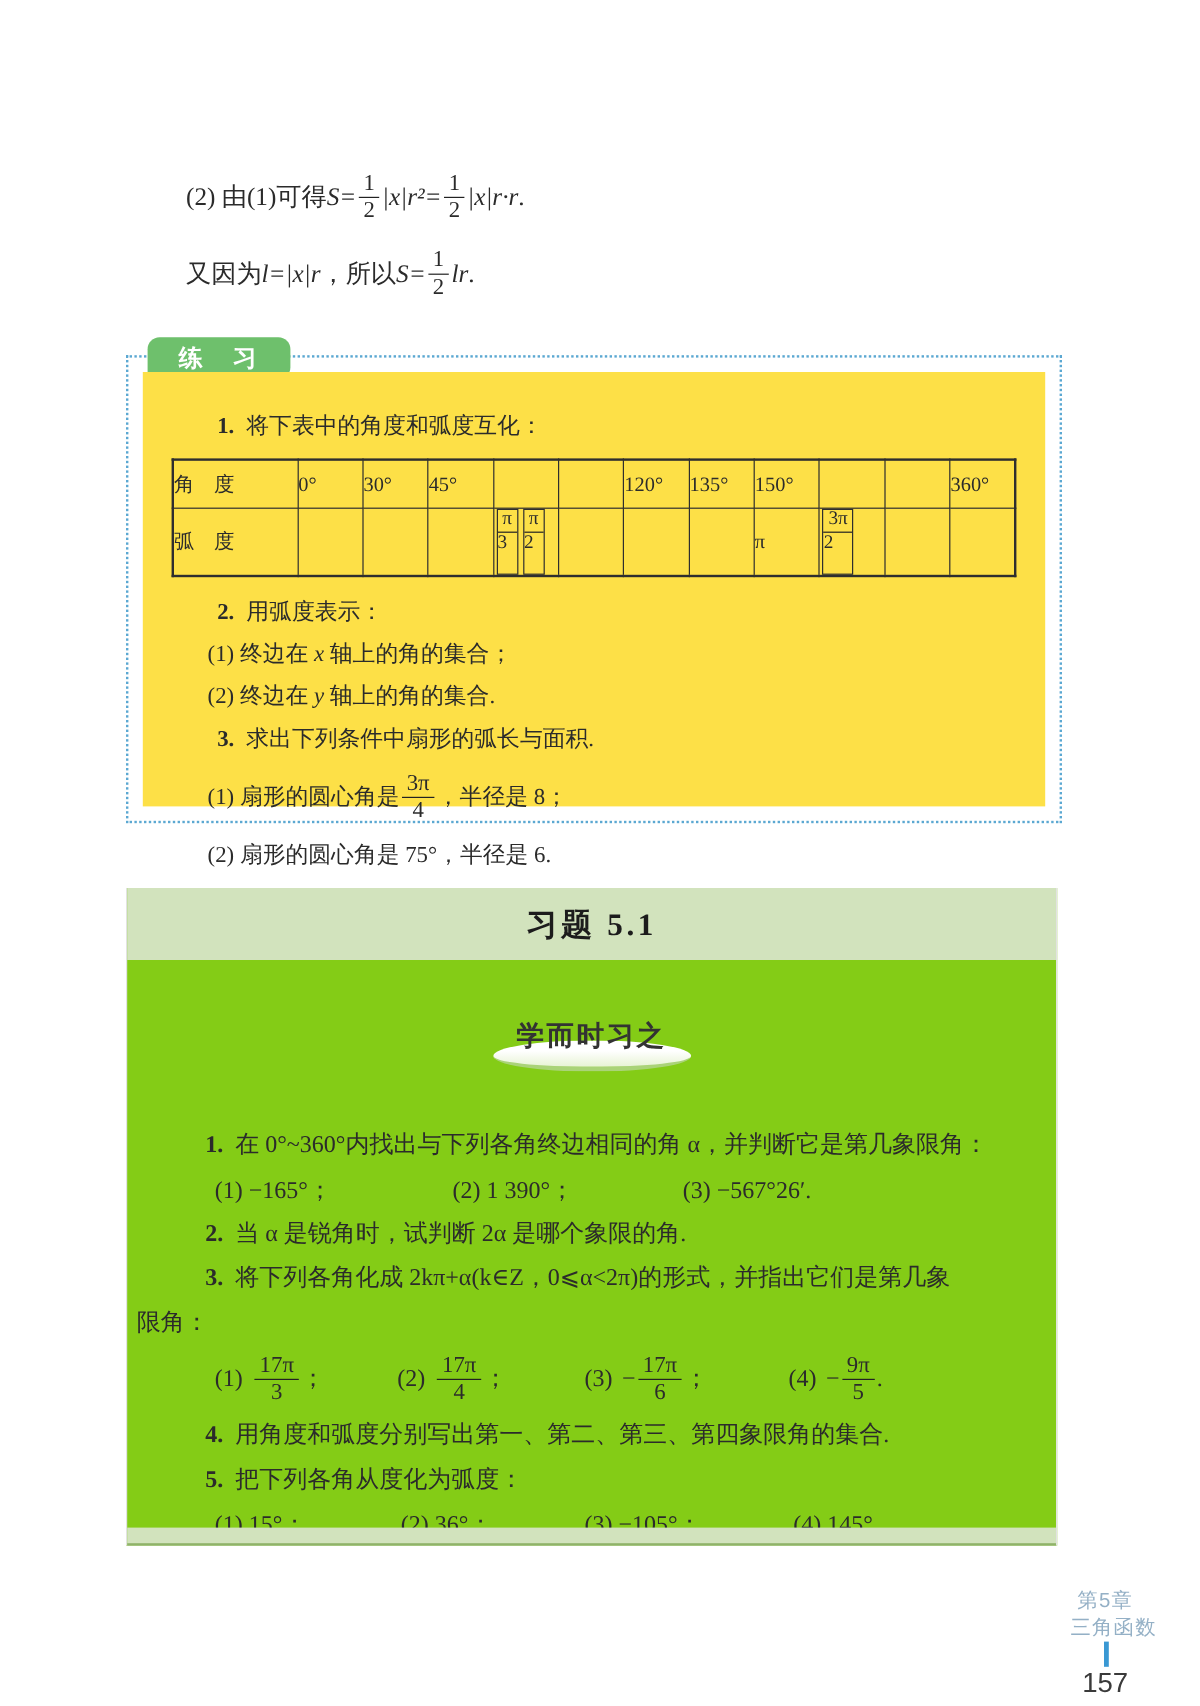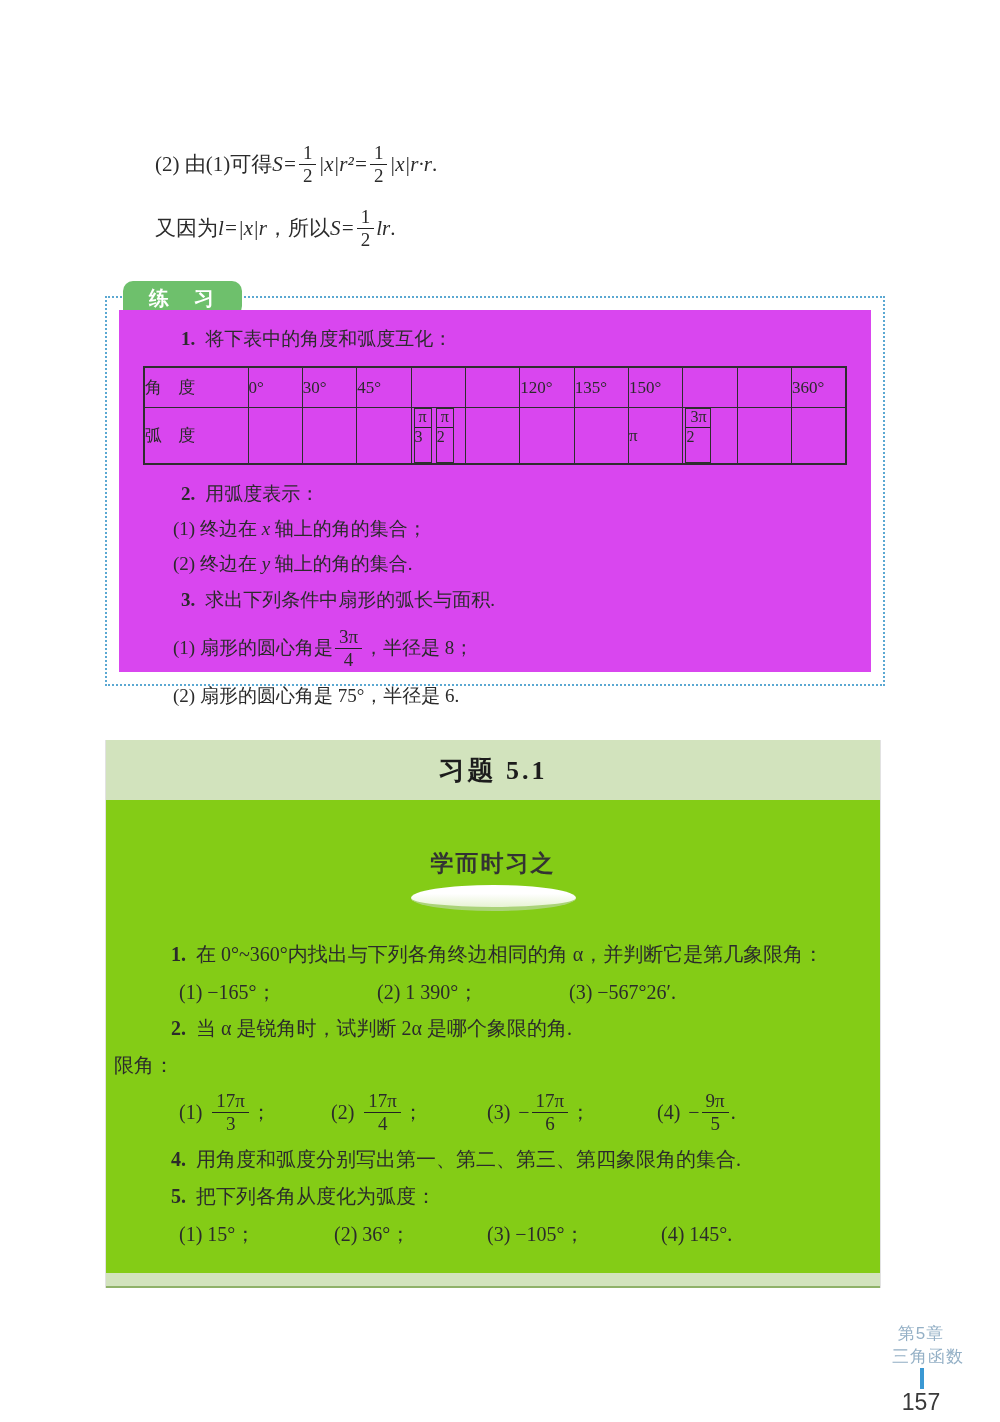--- a/index.html
+++ b/index.html
@@ -17,40 +17,40 @@
   .formula-block{position:absolute;left:155px;top:132px;font-size:21px;color:#2b2b2b;}
   .formula-line{height:64px;display:flex;align-items:center;}
   .formula-line .frac{font-size:19px;}
   
   .practice{position:absolute;left:105px;top:296px;width:776px;height:386px;
     border:2px dotted #5ba8d2;background:#ffffff;}
   .practice-tab{position:absolute;left:16px;top:-17px;background:#6ec06c;color:#ffffff;
     font-weight:bold;font-size:20px;letter-spacing:10px;padding:4px 18px 4px 26px;
     border-radius:10px 10px 10px 4px;}
   .practice-panel{position:absolute;left:12px;top:12px;right:12px;bottom:12px;
-    background:#d946ef;padding:6px 22px 0 22px;box-sizing:border-box;font-size:19px;color:#2b2b2b;}
+    background:#fde047;padding:22px 22px 0 22px;box-sizing:border-box;font-size:19px;color:#2b2b2b;}
   .pr-item{margin-top:10px;}
   .pr-item .num{font-weight:bold;margin-right:10px;}
   .pr-num-item{padding-left:40px;}
   .pr-sub-item{padding-left:32px;margin-top:9px;}
   .pr-frac-item{display:flex;align-items:center;height:52px;}
   .practice-table{border-collapse:collapse;margin:14px auto 16px auto;table-layout:fixed;width:704px;font-size:17px;}
   .practice-table td{border:1px solid #2e2e2e;text-align:left;padding:0;}
   .practice-table{border:2px solid #2e2e2e;}
   .practice-table .row-deg td{height:39px;}
   .practice-table .row-rad td{height:53px;}
   .practice-table td.lbl{letter-spacing:6px;}
   .practice-table .frac{font-size:16px;}
   
   .exercise{position:absolute;left:105px;top:740px;width:776px;height:548px;
     border-left:1px solid #e2e2e2;border-right:1px solid #e2e2e2;background:#84cc16;box-sizing:border-box;}
   .exercise-header{height:60px;background:#d2e3bd;display:flex;align-items:center;justify-content:center;
     font-size:26px;font-weight:bold;color:#1c1c1c;letter-spacing:3px;}
   .exercise-subtitle{position:absolute;left:0;right:0;top:108px;text-align:center;}
-  .subtitle-inner{display:inline-block;position:relative;padding:0 6px 28px 6px;}
+  .subtitle-inner{display:inline-block;position:relative;padding:0 6px 10px 6px;}
   .subtitle-text{position:relative;z-index:2;font-size:23px;font-weight:bold;color:#333;letter-spacing:2px;
     font-family:"Liberation Sans","DejaVu Sans",sans-serif;}
   .subtitle-swoosh{position:absolute;z-index:1;left:-14px;right:-14px;bottom:-4px;height:22px;
     border-radius:50%;background:linear-gradient(#ffffff 40%,#e7f3d4);border-bottom:4px solid #aad378;}
   .problems{position:absolute;left:8px;right:8px;top:196px;font-size:20px;line-height:36px;color:#2b2b2b;}
   .prob{padding-left:57px;white-space:nowrap;margin-bottom:1px;}
   .prob .pnum{font-weight:bold;margin-right:10px;}
   .prob-wrap{padding-left:0;white-space:nowrap;}
   .sub-row{position:relative;height:37px;}
   .sub-row.tall{height:58px;}
@@ -201,20 +201,23 @@
     <div class="sub-row">
       <span class="sub" style="left:65px">(1) −165°；</span>
       <span class="sub" style="left:263px">(2) 1 390°；</span>
       <span class="sub" style="left:455px">(3) −567°26′.</span>
     </div>
 
     <div class="prob">
       <span class="pnum">2.</span><span>当 α 是锐角时，试判断 2α 是哪个象限的角.</span>
     </div>
 
+    <div class="prob">
+      <span class="pnum">3.</span><span>将下列各角化成 </span><span>2kπ+α(k∈Z，0⩽α&lt;2π)</span><span>的形式，并指出它们是第几象</span>
+    </div>
     <div class="prob-wrap">限角：</div>
 
     <div class="sub-row tall">
       <span class="sub" style="left:65px">
         <span class="lab">(1)</span>
           <span></span>
           <span class="frac">
             <span class="fnum">17π</span>
             <span class="fden">3</span>
           </span>

